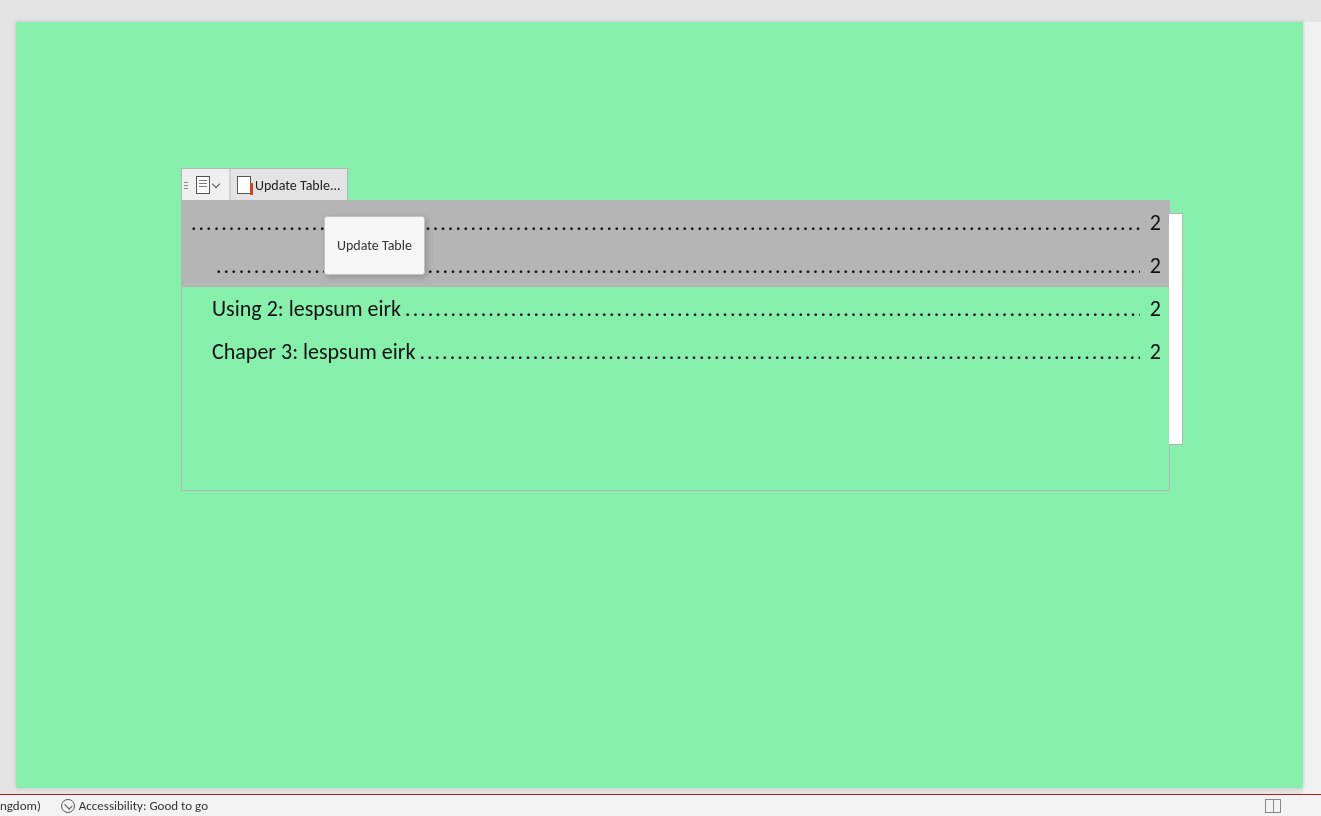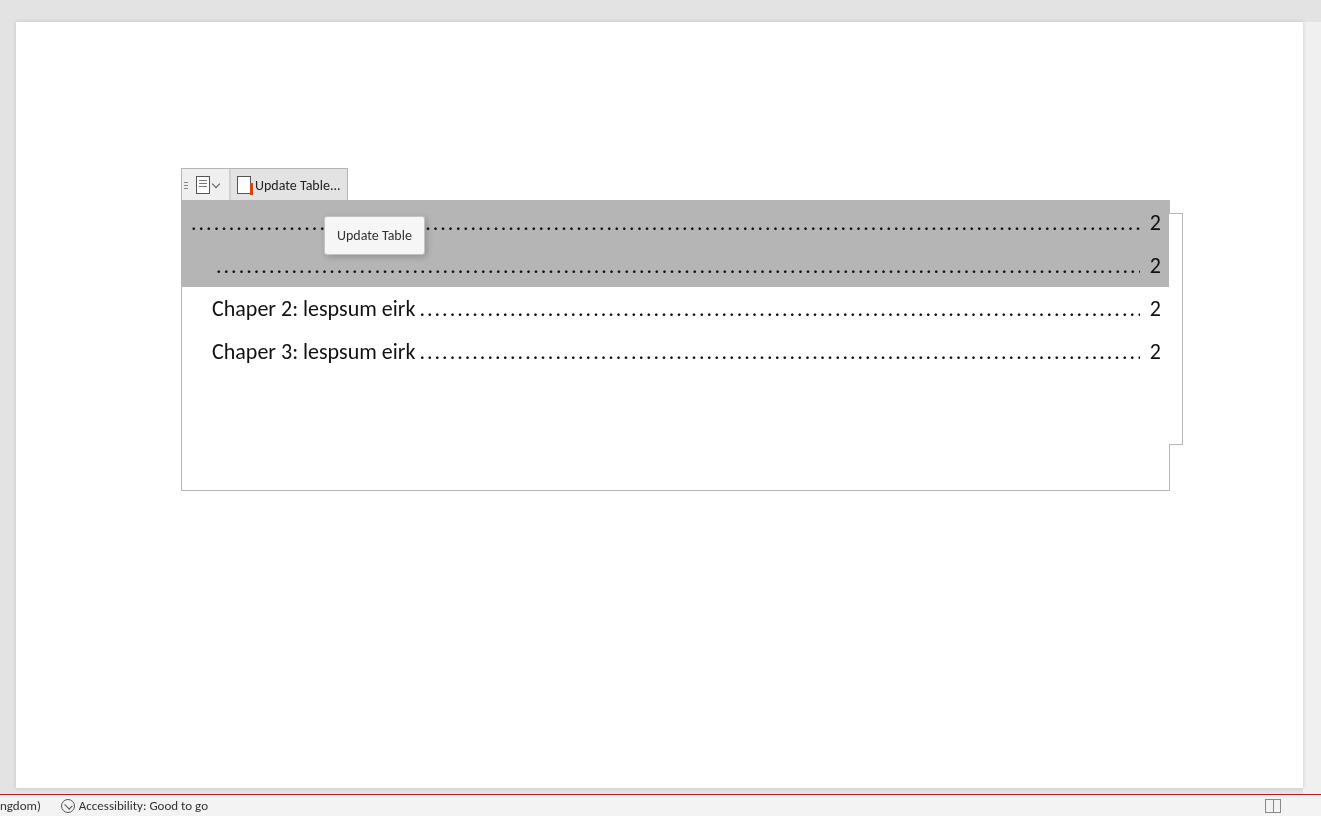--- a/index.html
+++ b/index.html
@@ -12,21 +12,21 @@
     height: 816px;
     overflow: hidden;
     position: relative;
   }
   .page {
     position: absolute;
     left: 16px;
     top: 22px;
     width: 1287px;
     height: 766px;
-    background: #ffffff;
+    background: #86efac;
     box-shadow: 0 0 4px rgba(0,0,0,0.15);
     text-align: center;
   }
   .toc-container {
     position: absolute;
     left: 165px;
     top: 178px;
     width: 989px;
     height: 291px;
     border: 1px solid #b5b5b5;
@@ -118,21 +118,21 @@
     width: 3px; height: 12px;
     background: #d24615;
   }
   .tooltip {
     position: absolute;
     left: 308px;
     top: 194px;
     background: #f6f6f6;
     border: 1px solid #c3c3c3;
     border-radius: 3px;
-    padding: 10px 12px;
+    padding: 20px 12px;
     font-size: 14px;
     color: #333;
     box-shadow: 2px 2px 6px rgba(0,0,0,0.2);
   }
   .toc-heading {
     font-size: 30px;
     color: #2e5496;
     padding: 20px 0 8px 5px;
     font-weight: 400;
   }
@@ -236,21 +236,21 @@
 
     <div class="toc-line sel">
       <span class="toc-leader"></span>
       <span class="toc-page">2</span>
     </div>
     <div class="toc-line level2 sel">
       <span class="toc-leader"></span>
       <span class="toc-page">2</span>
     </div>
     <div class="toc-line level2">
-      <span class="toc-title">Chaper 2: lespsum eirk</span>
+      <span class="toc-title">Using 2: lespsum eirk</span>
       <span class="toc-leader"></span>
       <span class="toc-page">2</span>
     </div>
     <div class="toc-line level2">
       <span class="toc-title">Chaper 3: lespsum eirk</span>
       <span class="toc-leader"></span>
       <span class="toc-page">2</span>
     </div>
   </div>
 

